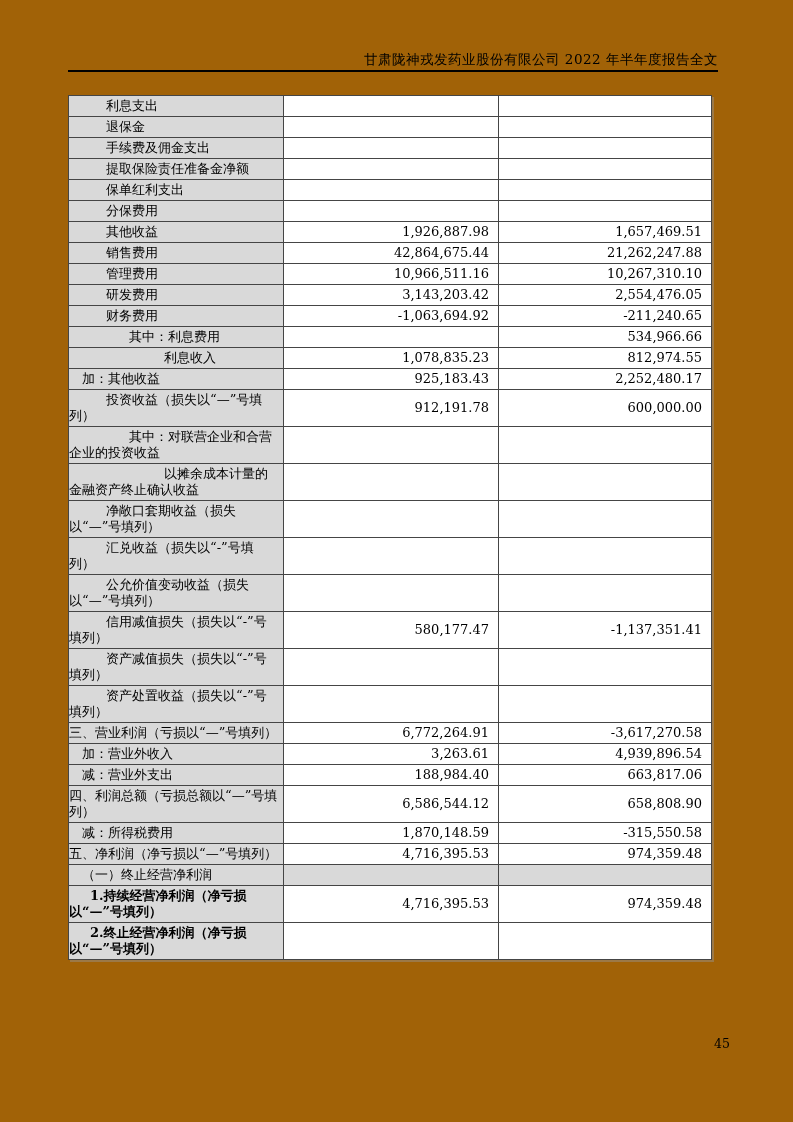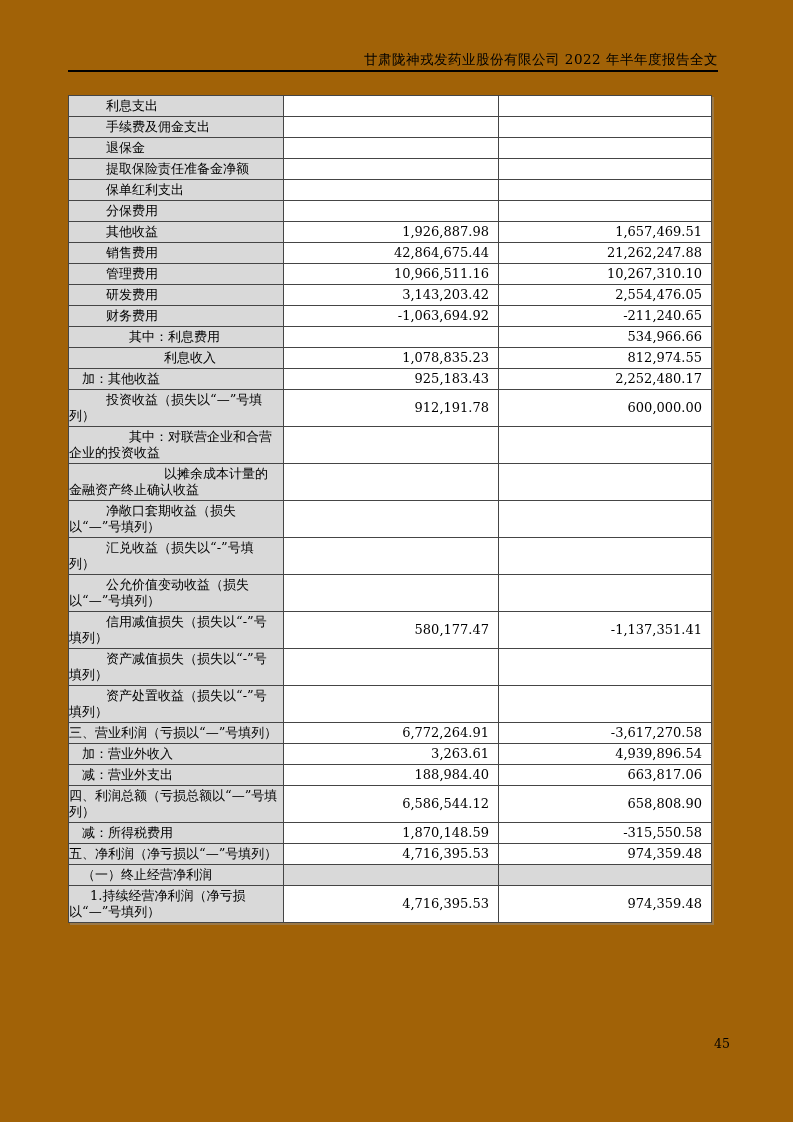--- a/index.html
+++ b/index.html
@@ -58,21 +58,21 @@
   td.amount {
     background:#ffffff;
     text-align:right;
     padding-right:9px;
     padding-left:4px;
     white-space:nowrap;
   }
   tr.shaded td.amount { background:#d9d9d9; }
   .ind0 { text-indent:0; }
   .ind1 { text-indent:13px; }
-  .ind2 { text-indent:21px; }
+  .ind2 { text-indent:21px;font-weight:bold; }
   .ind3 { text-indent:37px; }
   .ind4 { text-indent:60px; }
   .ind5 { text-indent:95px; }
   .page-number {
     position:absolute;
     top:1036px; left:80px; width:650px;
     text-align:right;
     font-size:12.5px;
   }
 </style>
@@ -89,26 +89,26 @@
         <col class="c2">
         <col class="c3">
     </colgroup>
     <tbody id="fin-body">
         <tr>
           <td class="label ind3">利息支出</td>
           <td class="amount"></td>
           <td class="amount"></td>
         </tr>
         <tr>
+          <td class="label ind3">退保金</td>
+          <td class="amount"></td>
+          <td class="amount"></td>
+        </tr>
+        <tr>
           <td class="label ind3">手续费及佣金支出</td>
-          <td class="amount"></td>
-          <td class="amount"></td>
-        </tr>
-        <tr>
-          <td class="label ind3">退保金</td>
           <td class="amount"></td>
           <td class="amount"></td>
         </tr>
         <tr>
           <td class="label ind3">提取保险责任准备金净额</td>
           <td class="amount"></td>
           <td class="amount"></td>
         </tr>
         <tr>
           <td class="label ind3">保单红利支出</td>
@@ -238,17 +238,22 @@
         <tr class="shaded">
           <td class="label ind1">（一）终止经营净利润</td>
           <td class="amount"></td>
           <td class="amount"></td>
         </tr>
         <tr>
           <td class="label ind2">1.持续经营净利润（净亏损以“—”号填列）</td>
           <td class="amount">4,716,395.53</td>
           <td class="amount">974,359.48</td>
         </tr>
+        <tr>
+          <td class="label ind2">2.终止经营净利润（净亏损以“—”号填列）</td>
+          <td class="amount"></td>
+          <td class="amount"></td>
+        </tr>
       </tbody>
   </table>
 
   <div class="page-number">45</div>
 </div>
 
 </body></html>

